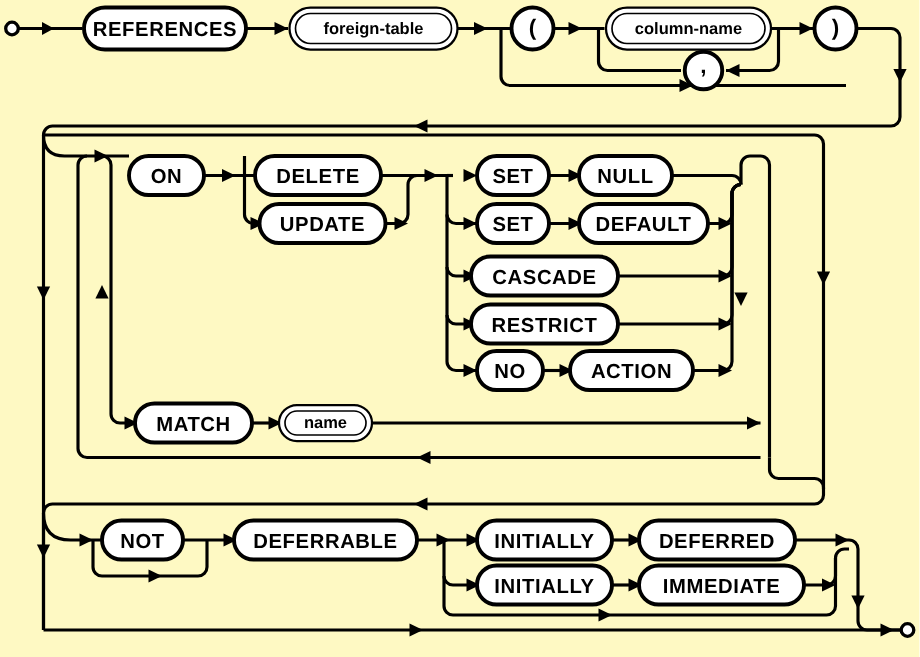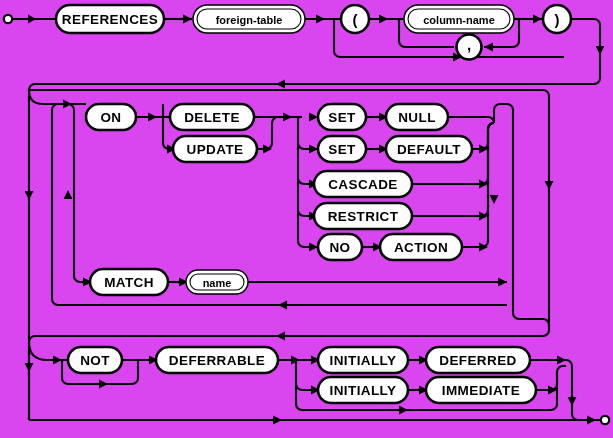--- a/index.html
+++ b/index.html
@@ -1,16 +1,16 @@
 <!DOCTYPE html>
 <html><head>
 <meta charset="utf-8">
 <style>
   html,body{margin:0;padding:0;background:#ffffff;}
-  #diagram-root{position:relative;width:613px;height:438px;background:#d946ef;
+  #diagram-root{position:relative;width:613px;height:438px;background:#fef9c3;
     font-family:"Liberation Sans", sans-serif;overflow:hidden;}
   svg{display:block;}
   .rail{fill:none;stroke:#000000;stroke-width:2.1;stroke-linecap:butt;stroke-linejoin:round;}
   .arrow{fill:#000000;stroke:none;}
   .term-box{fill:#ffffff;stroke:#000000;stroke-width:2.6;}
   .nonterm-outer{fill:#ffffff;stroke:#000000;stroke-width:1.5;}
   .nonterm-inner{fill:none;stroke:#000000;stroke-width:1.1;}
   .circ-term{fill:#ffffff;stroke:#000000;stroke-width:2.6;}
   .endpoint{fill:#ffffff;stroke:#000000;stroke-width:2.2;}
   .lbl-term{font-family:"Liberation Sans", sans-serif;font-weight:bold;font-size:13.5px;

